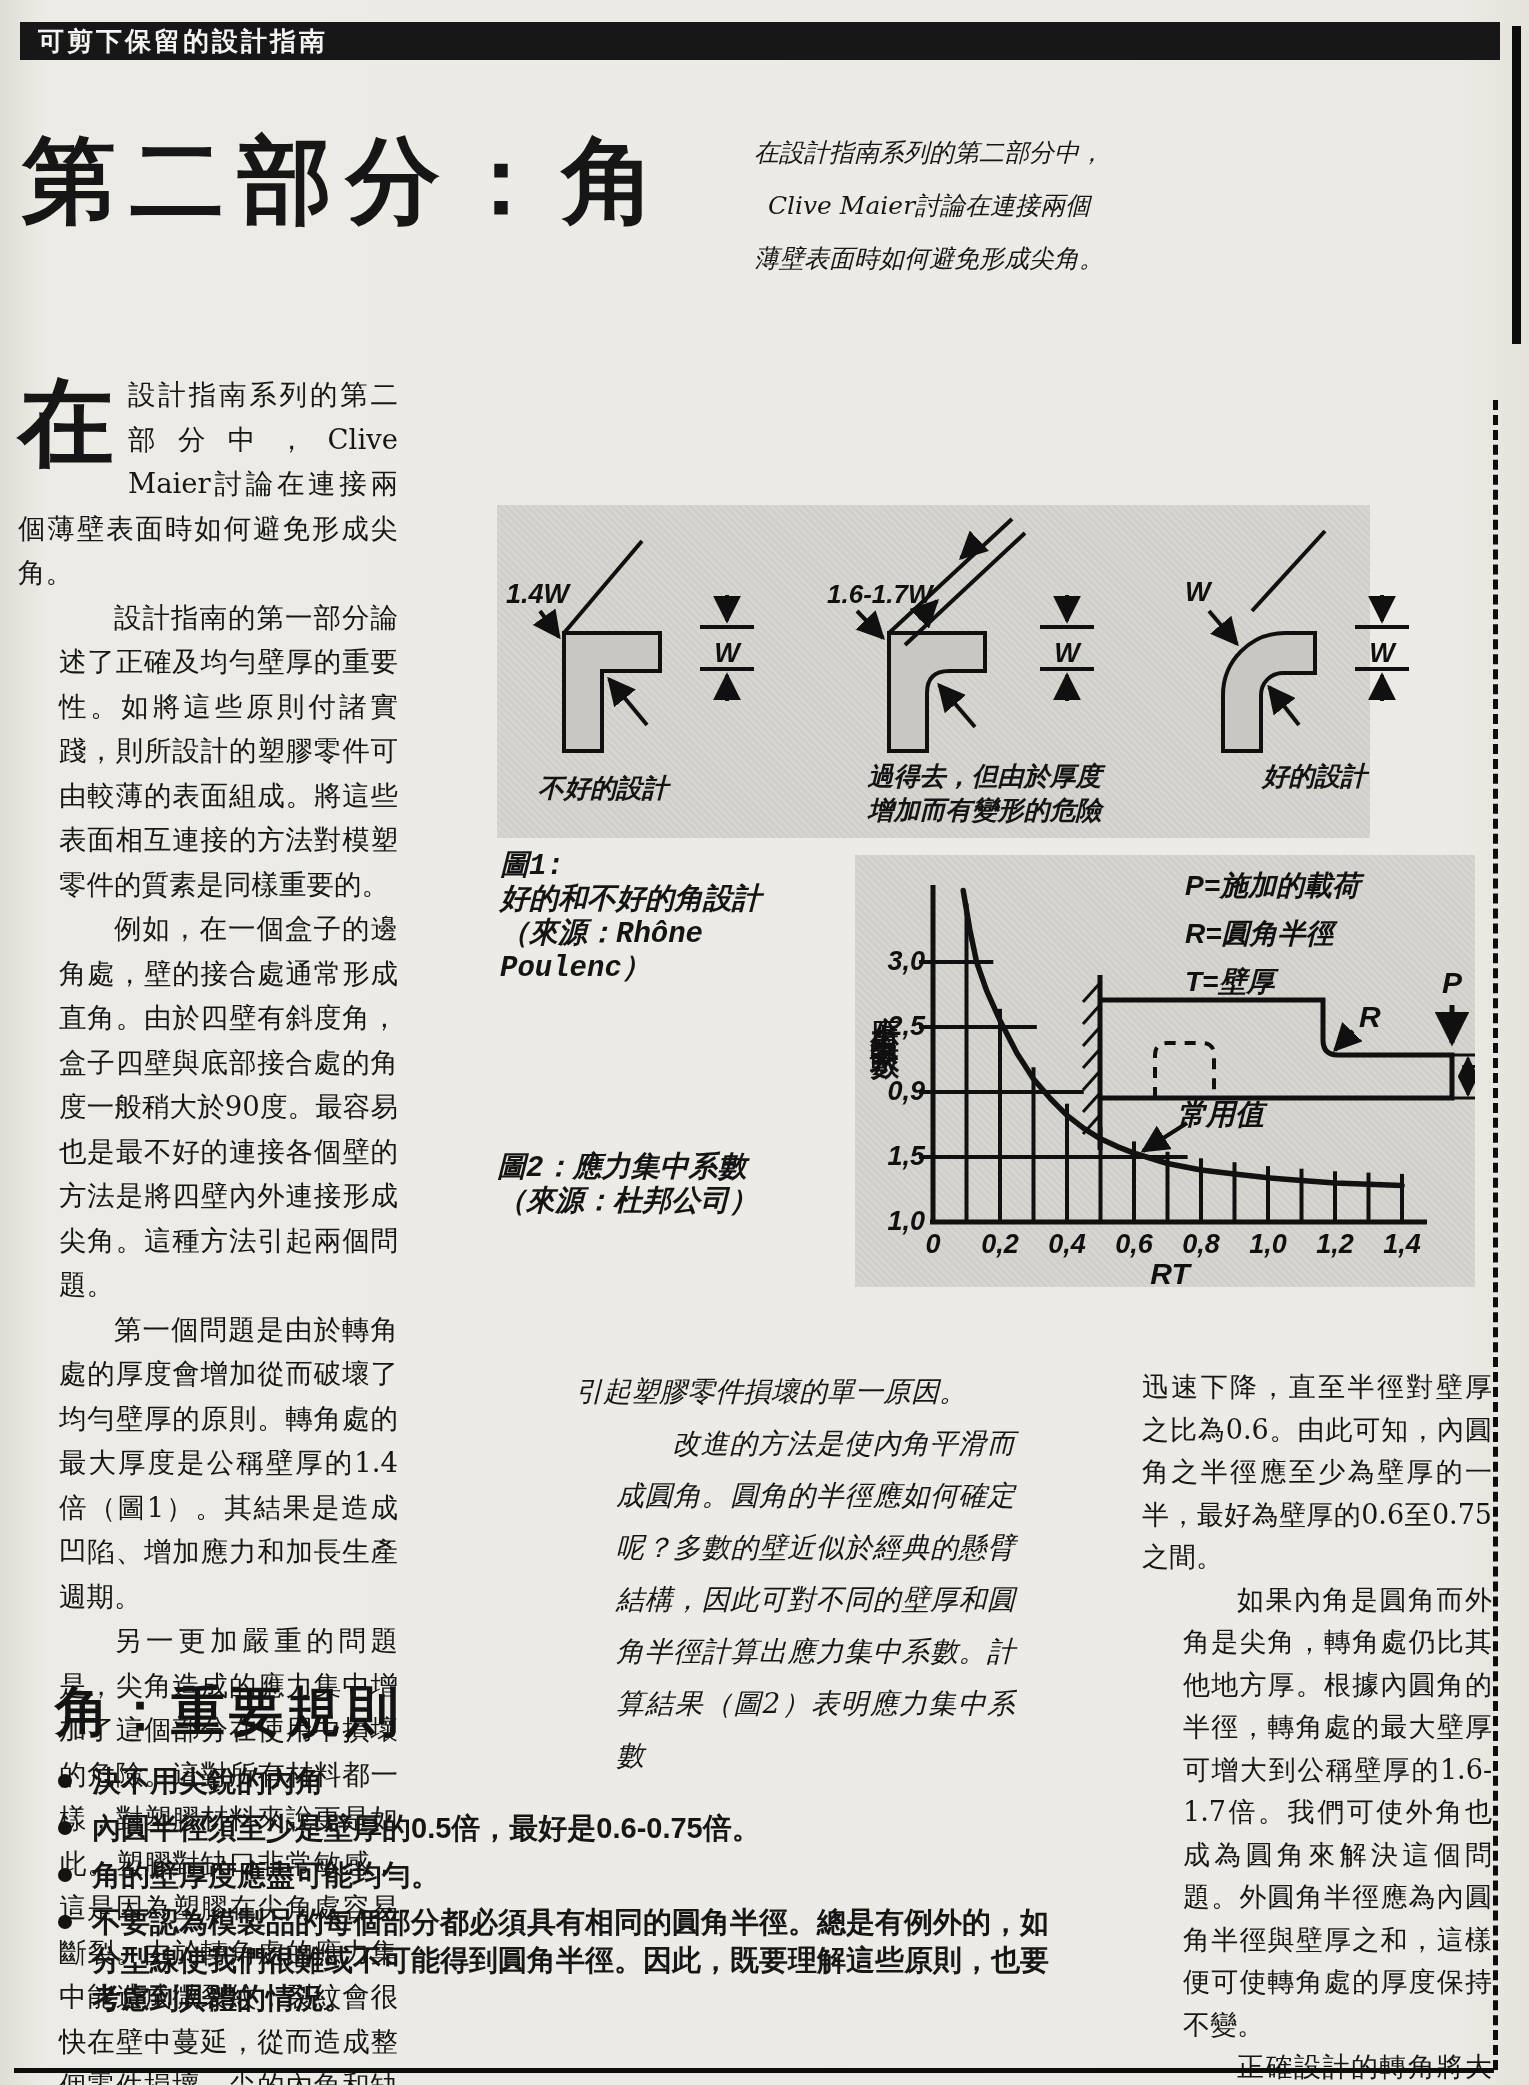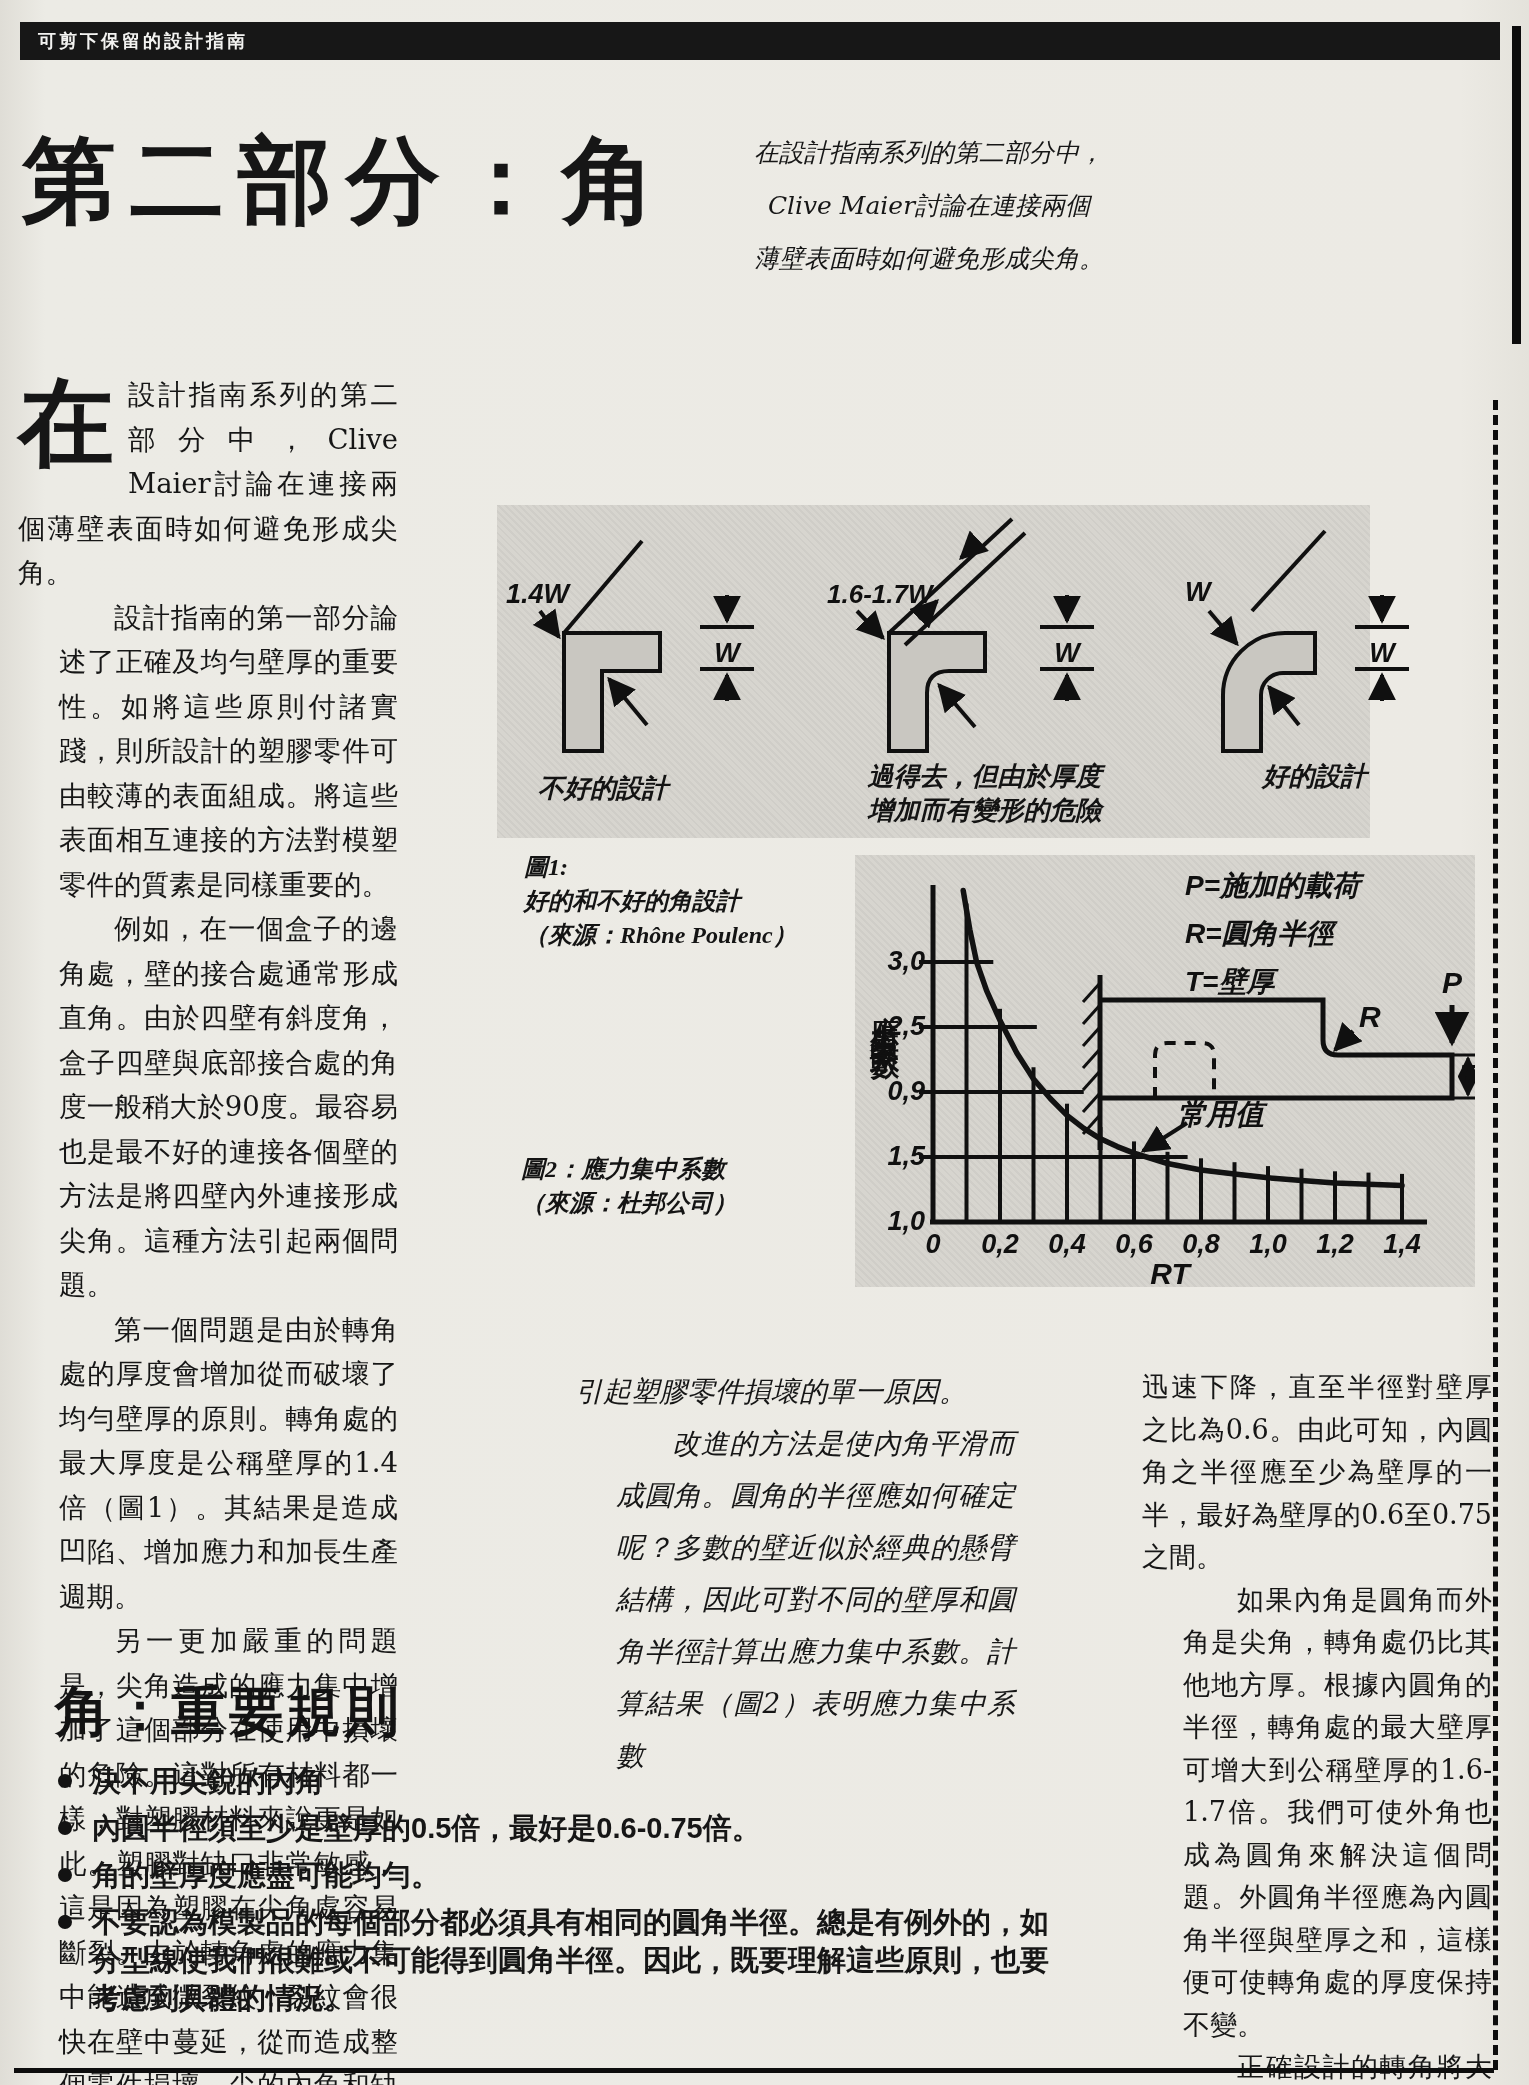--- a/index.html
+++ b/index.html
@@ -1,21 +1,21 @@
 <!DOCTYPE html>
 <html><head>
 <meta charset="utf-8">
 <style>
   html,body{margin:0;padding:0;background:#9a9a98;}
   .page{position:relative;width:1529px;height:2085px;margin:0 auto;overflow:hidden;
         background:linear-gradient(90deg,#dfddd6 0px,#ecebe5 45px,#eceae4 1460px,#e4e2db 1529px);
         font-family:"DejaVu Serif","Liberation Serif",serif;color:#161616;}
   
   .cutbar{position:absolute;left:20px;top:22px;width:1480px;height:38px;background:#171717;
-          color:#f3f3f1;font-family:"Liberation Sans",sans-serif;font-weight:bold;font-size:18px;
+          color:#f3f3f1;font-family:"Liberation Sans",sans-serif;font-weight:bold;font-size:26px;
           line-height:39px;letter-spacing:3px;padding-left:18px;box-sizing:border-box;}
   .edge-solid{position:absolute;left:1512px;top:26px;width:9px;height:318px;background:#0c0c0c;}
   .edge-dash{position:absolute;left:1493px;top:400px;height:1670px;width:0;border-left:5px dashed #0d0d0d;}
   .bottom-rule{position:absolute;left:14px;top:2068px;width:1480px;height:5px;background:#0d0d0d;}
   
   .title{position:absolute;left:22px;top:118px;margin:0;font-size:94px;font-weight:700;
          letter-spacing:14px;white-space:nowrap;}
   .intro{position:absolute;left:690px;top:126px;width:478px;font-style:italic;font-size:25px;
          line-height:53px;text-align:center;}
   
@@ -30,22 +30,22 @@
           background-image:repeating-linear-gradient(45deg,rgba(0,0,0,0.035) 0 2px,rgba(255,255,255,0) 2px 5px);}
   .figure1{left:497px;top:505px;width:873px;height:333px;}
   .figure2{left:855px;top:855px;width:620px;height:432px;}
   .panel{position:absolute;top:6px;width:315px;height:320px;}
   .p1{left:5px;} .p2{left:330px;} .p3{left:660px;}
   .fcap{position:absolute;top:248px;left:0;width:100%;text-align:center;
         font-family:"Liberation Sans",sans-serif;font-weight:bold;font-style:italic;
         font-size:26px;line-height:34px;white-space:pre-line;color:#131313;}
   .fcap-left{text-align:left;padding-left:36px;box-sizing:border-box;margin-top:12px;}
   svg text{font-family:"Liberation Sans",sans-serif;font-style:italic;font-weight:bold;fill:#101010;}
-  .figcap{position:absolute;font-family:Liberation Serif, serif;font-weight:bold;font-style:italic;
-          font-size:24px;line-height:34px;color:#141414;margin-left:24px;}
+  .figcap{position:absolute;font-family:Liberation Mono, monospace;font-weight:bold;font-style:italic;
+          font-size:29px;line-height:34px;color:#141414;}
   .figcap1{left:500px;top:850px;width:360px;}
   .figcap2{left:497px;top:1152px;width:360px;}
   
   .ov{position:absolute;font-family:"Liberation Sans",sans-serif;font-weight:bold;color:#101010;}
   .ylab{left:10px;top:138px;height:240px;writing-mode:vertical-rl;text-orientation:upright;
         font-size:29px;letter-spacing:7px;}
   .ytick{width:48px;text-align:right;font-style:italic;font-size:27px;}
   .xtick{width:60px;text-align:center;font-style:italic;font-size:27px;}
   .xlab{left:255px;top:402px;width:120px;text-align:center;font-style:italic;font-size:30px;}
   .lgd{left:330px;width:285px;font-style:italic;font-size:28px;}

